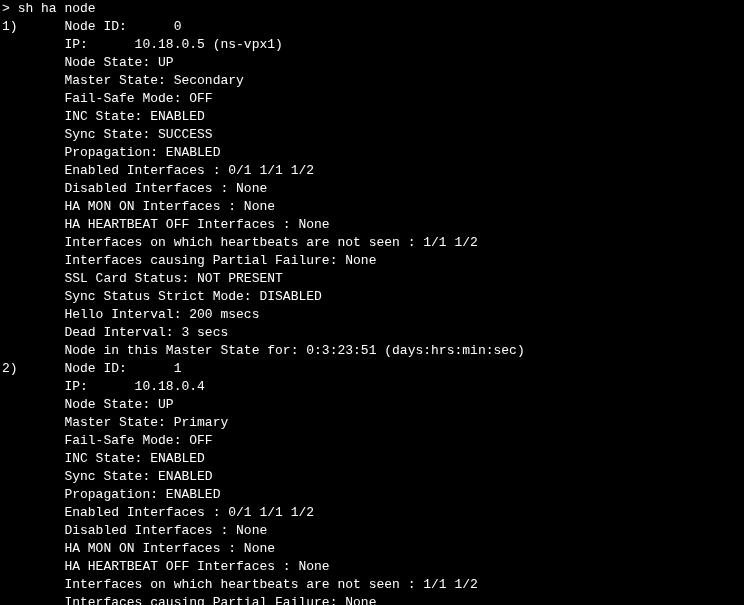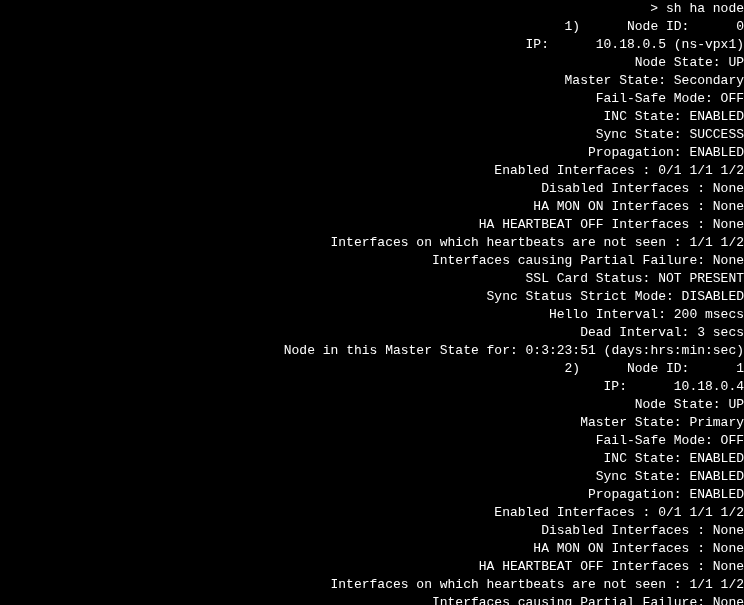--- a/index.html
+++ b/index.html
@@ -15,22 +15,21 @@
       overflow: hidden;
     }
     pre {
       margin: 0;
       padding: 0;
       font-family: inherit;
     }
     .line {
       white-space: pre;
       display: block;
-      padding-left: 8px;
-      text-align: right;
+      padding-left: 2px;
     }
     .prompt {
       display: inline-block;
     }
   </style>
 </head>
 <body>
 
 <pre><span class="line"><span class="prompt">&gt;</span> <span>sh ha node</span></span><span id="rows-container"><span class="line">1)      Node ID:      0</span><span class="line">        IP:      10.18.0.5 (ns-vpx1)</span><span class="line">        Node State: UP</span><span class="line">        Master State: Secondary</span><span class="line">        Fail-Safe Mode: OFF</span><span class="line">        INC State: ENABLED</span><span class="line">        Sync State: SUCCESS</span><span class="line">        Propagation: ENABLED</span><span class="line">        Enabled Interfaces : 0/1 1/1 1/2</span><span class="line">        Disabled Interfaces : None</span><span class="line">        HA MON ON Interfaces : None</span><span class="line">        HA HEARTBEAT OFF Interfaces : None</span><span class="line">        Interfaces on which heartbeats are not seen : 1/1 1/2</span><span class="line">        Interfaces causing Partial Failure: None</span><span class="line">        SSL Card Status: NOT PRESENT</span><span class="line">        Sync Status Strict Mode: DISABLED</span><span class="line">        Hello Interval: 200 msecs</span><span class="line">        Dead Interval: 3 secs</span><span class="line">        Node in this Master State for: 0:3:23:51 (days:hrs:min:sec)</span><span class="line">2)      Node ID:      1</span><span class="line">        IP:      10.18.0.4</span><span class="line">        Node State: UP</span><span class="line">        Master State: Primary</span><span class="line">        Fail-Safe Mode: OFF</span><span class="line">        INC State: ENABLED</span><span class="line">        Sync State: ENABLED</span><span class="line">        Propagation: ENABLED</span><span class="line">        Enabled Interfaces : 0/1 1/1 1/2</span><span class="line">        Disabled Interfaces : None</span><span class="line">        HA MON ON Interfaces : None</span><span class="line">        HA HEARTBEAT OFF Interfaces : None</span><span class="line">        Interfaces on which heartbeats are not seen : 1/1 1/2</span><span class="line">        Interfaces causing Partial Failure: None</span></span></pre>
 

